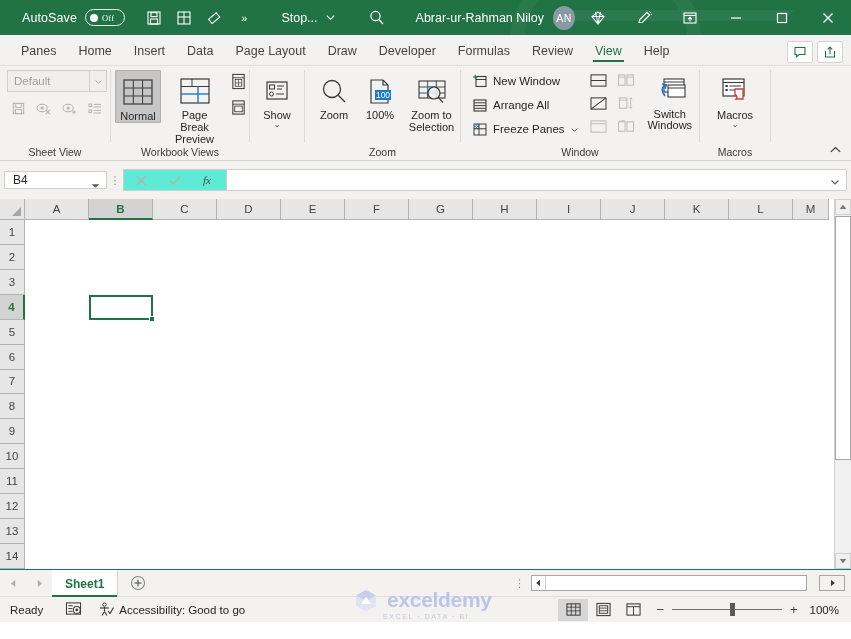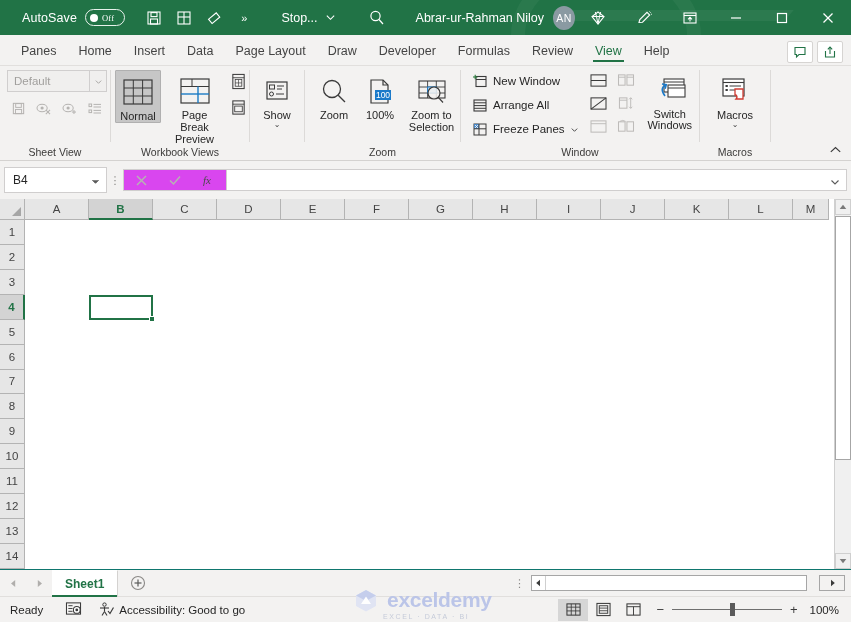--- a/index.html
+++ b/index.html
@@ -109,27 +109,27 @@
     position:absolute; right:0; top:0; width:17px;height:20px;border-left:1px solid #d0cece;
     display:flex;align-items:center;justify-content:center;
   }
   .iconrow { display:flex; align-items:center; gap:9px; margin-top:9px; padding-left:4px;}
 
   .collapse { position:absolute; right:8px; bottom:2px; }
 
   
   #fbar { height:38px; background:#f3f2f1; display:flex; align-items:center; padding:0 4px;}
   #namebox {
-    width:103px;height:26px;background:#fff;border:1px solid #d0cece;display:flex;
+    width:103px;height:18px;background:#fff;border:1px solid #d0cece;display:flex;
     align-items:center;padding-left:8px;font-size:12px;color:#262626;position:relative;
   }
   #namebox .nbarrow { position:absolute; right:6px; top:7px; }
   .vdots { width:16px; display:flex;align-items:center;justify-content:center; color:#8a8886; font-size:11px;}
   #fxgroup {
-    display:flex;align-items:center;height:22px;border:1px solid #d0cece;background:#d946ef;
+    display:flex;align-items:center;height:22px;border:1px solid #d0cece;background:#5eead4;
   }
   #fxgroup .fxb { width:34px;height:20px;display:flex;align-items:center;justify-content:center;}
   #fbarinput {
     flex:1;height:22px;background:#fff;border:1px solid #d0cece;border-left:none;
     display:flex;align-items:center;padding-left:6px;font-size:12px;position:relative;
   }
   #fbarinput .fbarrow{ position:absolute; right:6px; top:6px;}
 
   
   #gridarea { height:370px; display:flex; position:relative; background:#fff;}

